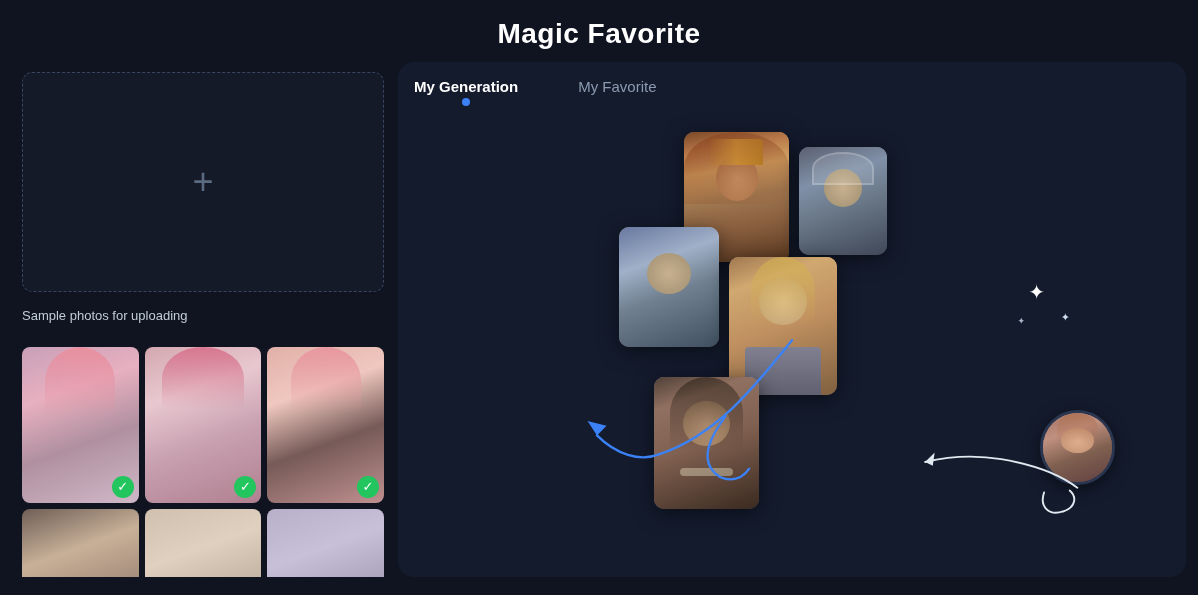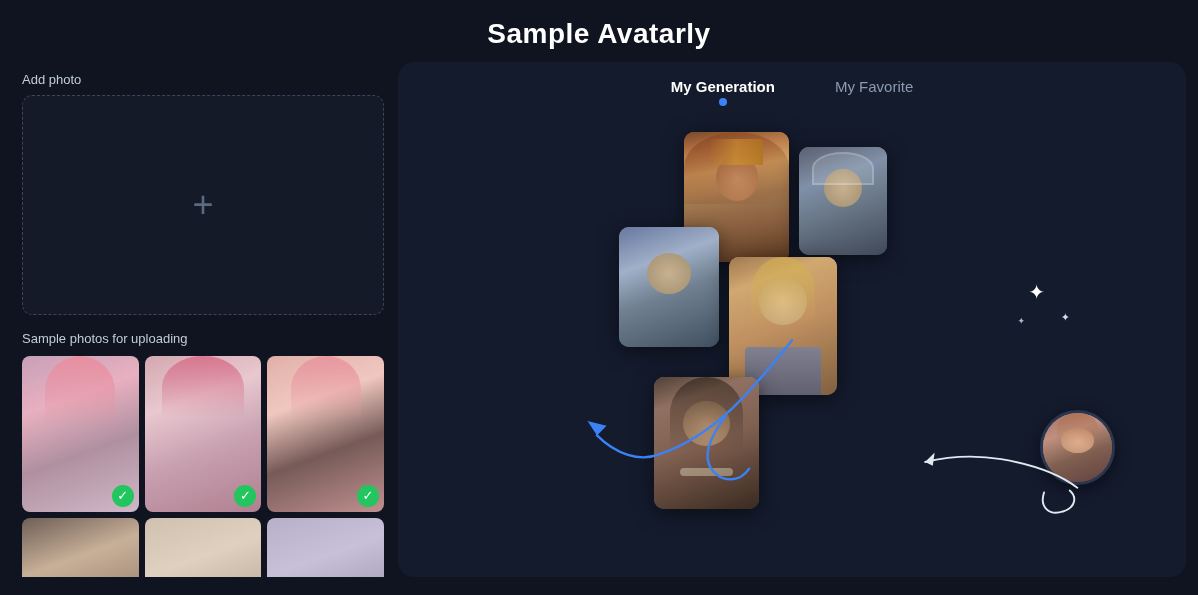--- a/index.html
+++ b/index.html
@@ -68,21 +68,21 @@
     }
     .upload-plus {
       font-size: 36px;
       color: #5a6a80;
       line-height: 1;
     }
 
     .sample-label {
       font-size: 13px;
       color: #c0cdd8;
-      margin-bottom: 10px;
+      margin-bottom: 24px;
     }
 
     .sample-grid {
       display: grid;
       grid-template-columns: repeat(3, 1fr);
       gap: 6px;
       margin-bottom: 10px;
     }
     .sample-thumb {
       position: relative;
@@ -125,21 +125,20 @@
       flex: 1;
       background: #141b2d;
       border-radius: 16px;
       padding: 16px;
       position: relative;
       overflow: hidden;
     }
 
     .tabs-row {
       display: flex;
-      justify-content: center;
       gap: 60px;
       margin-bottom: 0;
     }
     .tab-item {
       display: flex;
       flex-direction: column;
       align-items: center;
       cursor: pointer;
       padding-bottom: 6px;
     }
@@ -221,27 +220,26 @@
       overflow: hidden;
       border: 3px solid #2a3550;
       background: linear-gradient(160deg, #a07060 0%, #c09080 30%, #806050 60%, #604040 100%);
       box-shadow: 0 4px 16px rgba(0,0,0,0.5);
     }
   </style>
 </head>
 <body>
 
 <div class="header">
-  <div class="header-title">Sample Avatarly</div>
+  <div class="header-title">Magic Favorite</div>
 </div>
 
 <div class="main-layout">
 
   <div class="left-panel">
-    <div class="add-photo-label">Add photo</div>
 
     <div class="upload-box">
       <span class="upload-plus">+</span>
     </div>
 
     <div class="sample-label">Sample photos for uploading</div>
 
     <div class="sample-grid">
 
       <div class="sample-thumb thumb-1">

